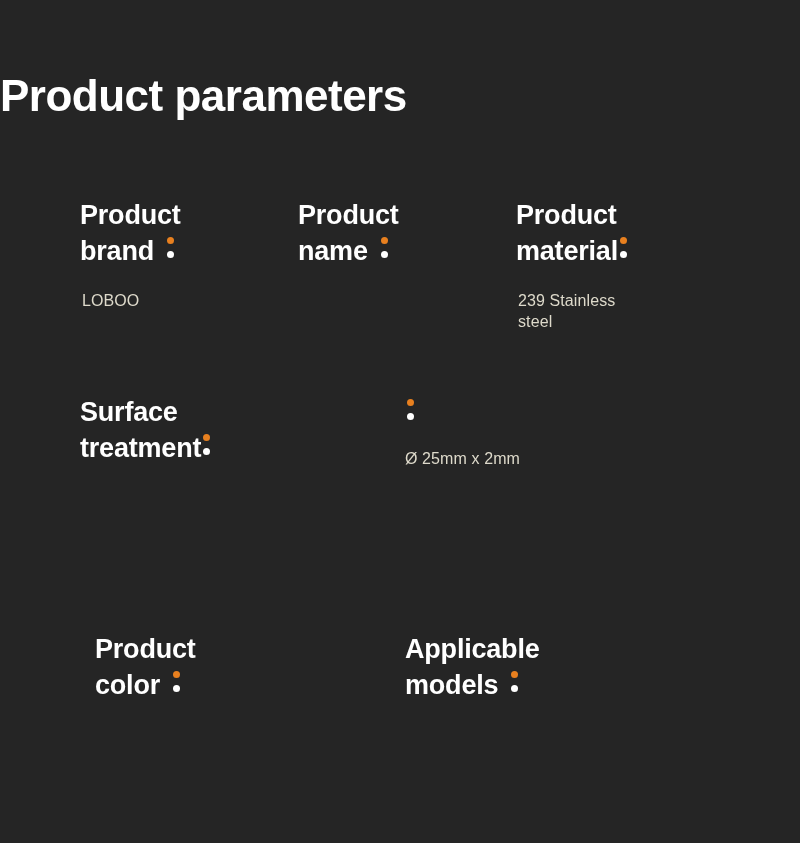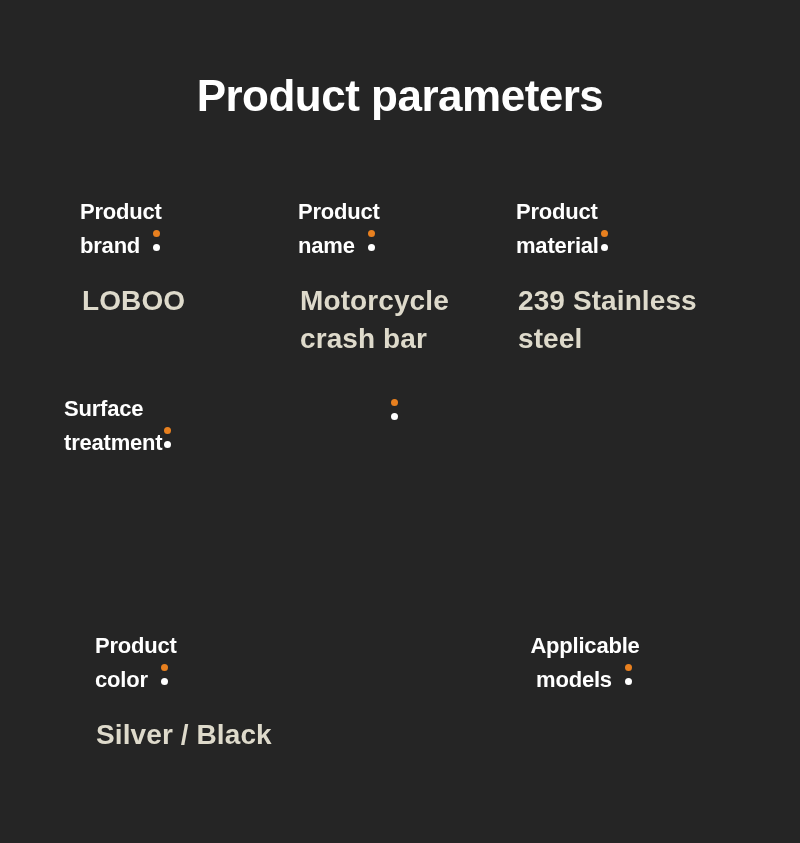--- a/index.html
+++ b/index.html
@@ -21,57 +21,57 @@
     background: #252525;
     box-sizing: border-box;
   }
 
   
   .title {
     position: absolute;
     top: 72px;
     left: 0;
     width: 800px;
-    text-align: center;
+    text-align: left;
     color: #ffffff;
     font-size: 44px;
     font-weight: 700;
     letter-spacing: -0.5px;
     line-height: 1.1;
   }
 
   
   .section {
     position: absolute;
     display: flex;
     align-items: flex-start;
   }
 
   #section-1 { top: 198px; left: 80px; width: 700px; }
-  #section-2 { top: 395px; left: 64px; width: 700px; }
+  #section-2 { top: 395px; left: 80px; width: 700px; }
   #section-3 { top: 632px; left: 95px; width: 690px; }
 
   .param-block {
     display: flex;
     flex-direction: column;
   }
 
   
   #section-1 .param-block { width: 218px; }
   #section-1 .param-block:last-child { width: 264px; }
 
   #section-2 .param-block { width: 325px; }
   #section-2 .param-block:last-child { width: 340px; }
 
   #section-3 .param-block { width: 310px; }
-  #section-3 .param-block:last-child { width: 360px; text-align: center; }
+  #section-3 .param-block:last-child { width: 360px; }
 
   .param-label {
     color: #ffffff;
-    font-size: 22px;
+    font-size: 27px;
     font-weight: 700;
     line-height: 1.28;
     letter-spacing: -0.2px;
     white-space: pre-line;
     display: inline;
   }
 
   .label-wrap {
     margin-bottom: 22px;
   }
@@ -99,22 +99,22 @@
     top: 4px;
     background: #e8801f;
   }
   .colon::after {
     top: 18px;
     background: #ffffff;
   }
 
   .param-value {
     color: #dedacb;
-    font-size: 28px;
-    font-weight: 700;
+    font-size: 16px;
+    font-weight: 400;
     line-height: 1.33;
     white-space: pre-line;
     letter-spacing: 0.1px;
   }
 
   #section-1 .param-value { padding-left: 2px; }
   #section-3 .param-value { padding-left: 1px; }
 </style>
 </head>
 <body>
@@ -131,22 +131,20 @@
 brand</span><span class="colon spaced"></span>
       </div>
       <div class="param-value">LOBOO</div>
     </div>
 
     <div class="param-block">
       <div class="label-wrap">
         <span class="param-label">Product
 name</span><span class="colon spaced"></span>
       </div>
-      <div class="param-value">Motorcycle
-crash bar</div>
     </div>
 
     <div class="param-block">
       <div class="label-wrap">
         <span class="param-label">Product
 material</span><span class="colon"></span>
       </div>
       <div class="param-value">239 Stainless
 steel</div>
     </div>
@@ -159,32 +157,32 @@
       <div class="label-wrap">
         <span class="param-label">Surface
 treatment</span><span class="colon"></span>
       </div>
     </div>
 
     <div class="param-block">
       <div class="label-wrap">
         <span class="colon"></span>
       </div>
+      <div class="param-value">Ø 25mm x 2mm</div>
     </div>
 
   </div>
 
   <div class="section" id="section-3">
 
     <div class="param-block">
       <div class="label-wrap">
         <span class="param-label">Product
 color</span><span class="colon spaced"></span>
       </div>
-      <div class="param-value">Silver / Black</div>
     </div>
 
     <div class="param-block">
       <div class="label-wrap">
         <span class="param-label">Applicable
 models</span><span class="colon spaced"></span>
       </div>
     </div>
 
   </div>

